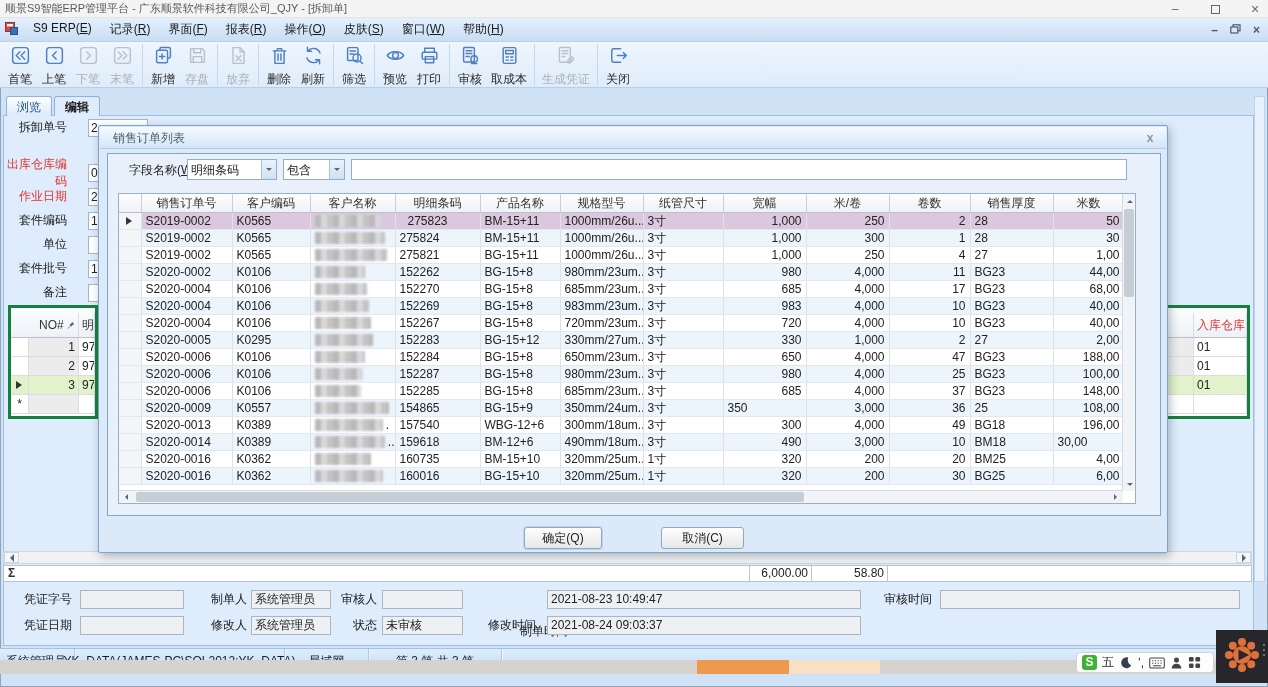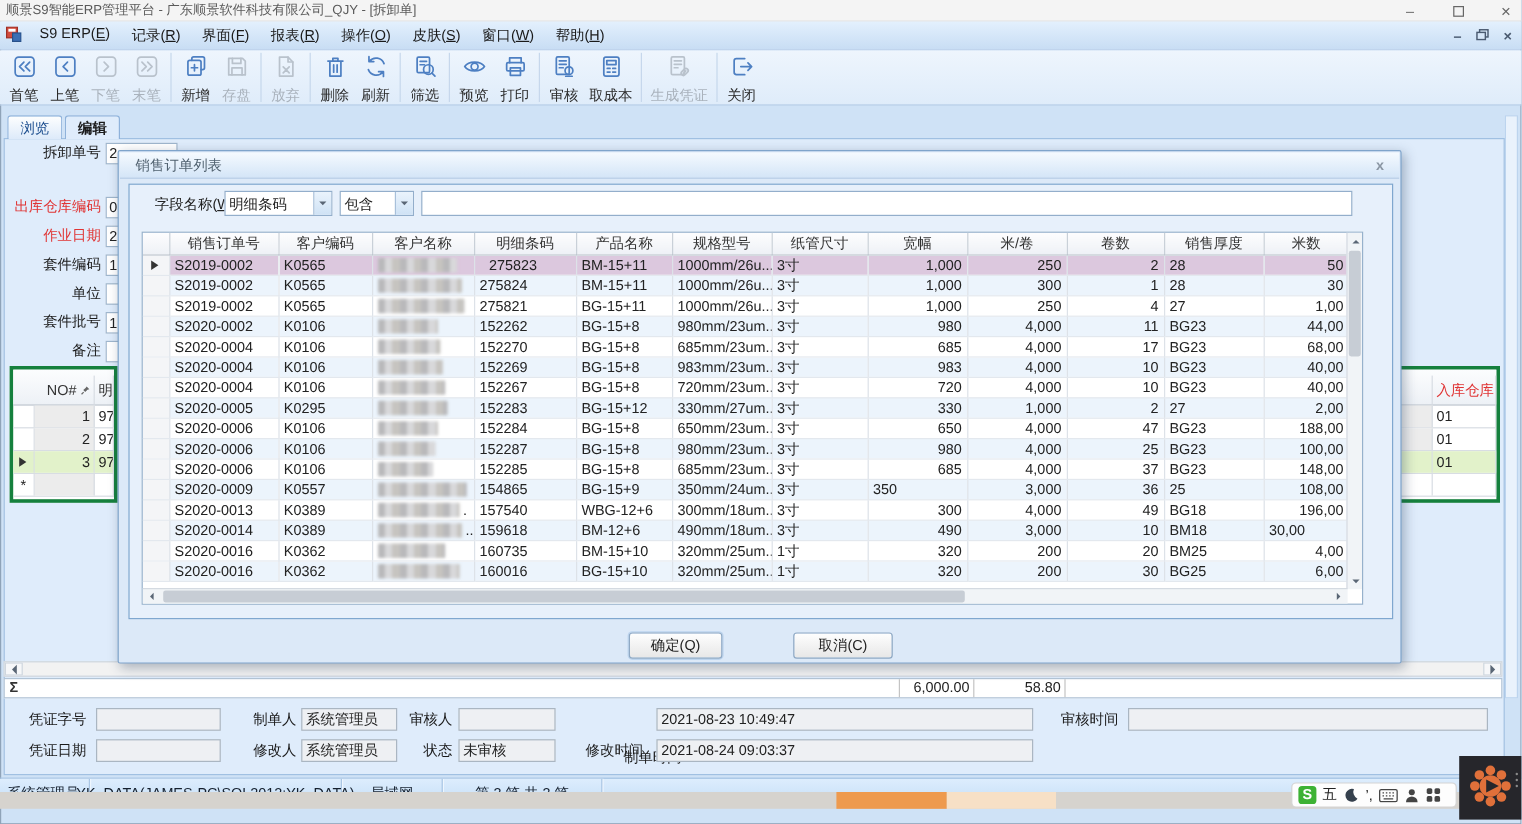--- a/index.html
+++ b/index.html
@@ -42,21 +42,21 @@
                background:#dfecfb; border:1px solid #a0c0e2; }
   .right-strip { position:absolute; right:3px; top:96px; bottom:105px; width:11px;
                  background:#e9f2fc; border:1px solid #bcd4ee; }
   .tabs { position:absolute; left:6px; top:96px; height:20px; display:flex; gap:2px; }
   .tab { padding:2px 10px 3px; border:1px solid #8fb2da; border-bottom:none; border-radius:3px 3px 0 0;
          background:linear-gradient(#fdfefe,#ddeafa); color:#1d4e8f; }
   .tab.active { background:#dfecfb; color:#1a1a1a; font-weight:bold; position:relative; z-index:3; }
 
   
   .fleft-row { position:absolute; height:19px; display:flex; align-items:center; }
-  .fleft-row .lab { width:84px; text-align:right; padding-right:4px; color:#1a1a1a; }
+  .fleft-row .lab { width:84px; text-align:right; padding-right:21px; color:#1a1a1a; }
   .fleft-row .lab.req { color:#e03434; }
   .fleft-row .val { width:60px; height:18px; background:#fff; border:1px solid #9fb6cd; padding:0 2px;
                     overflow:hidden; line-height:16px; }
 
   
   .bggrid { position:absolute; background:#fff; border:3px solid #15803d; overflow:hidden; }
   .bgrow { display:flex; height:19px; border-bottom:1px solid #d8dde3; }
   .bgrow.hdr { height:30px; background:linear-gradient(#fcfdfe,#edf1f6); border-bottom:1px solid #b9c2cc;
                align-items:flex-end; font-size:12px; color:#333; }
   .bgcell { border-right:1px solid #d8dde3; padding:0 3px; line-height:18px; overflow:hidden; white-space:nowrap; }

